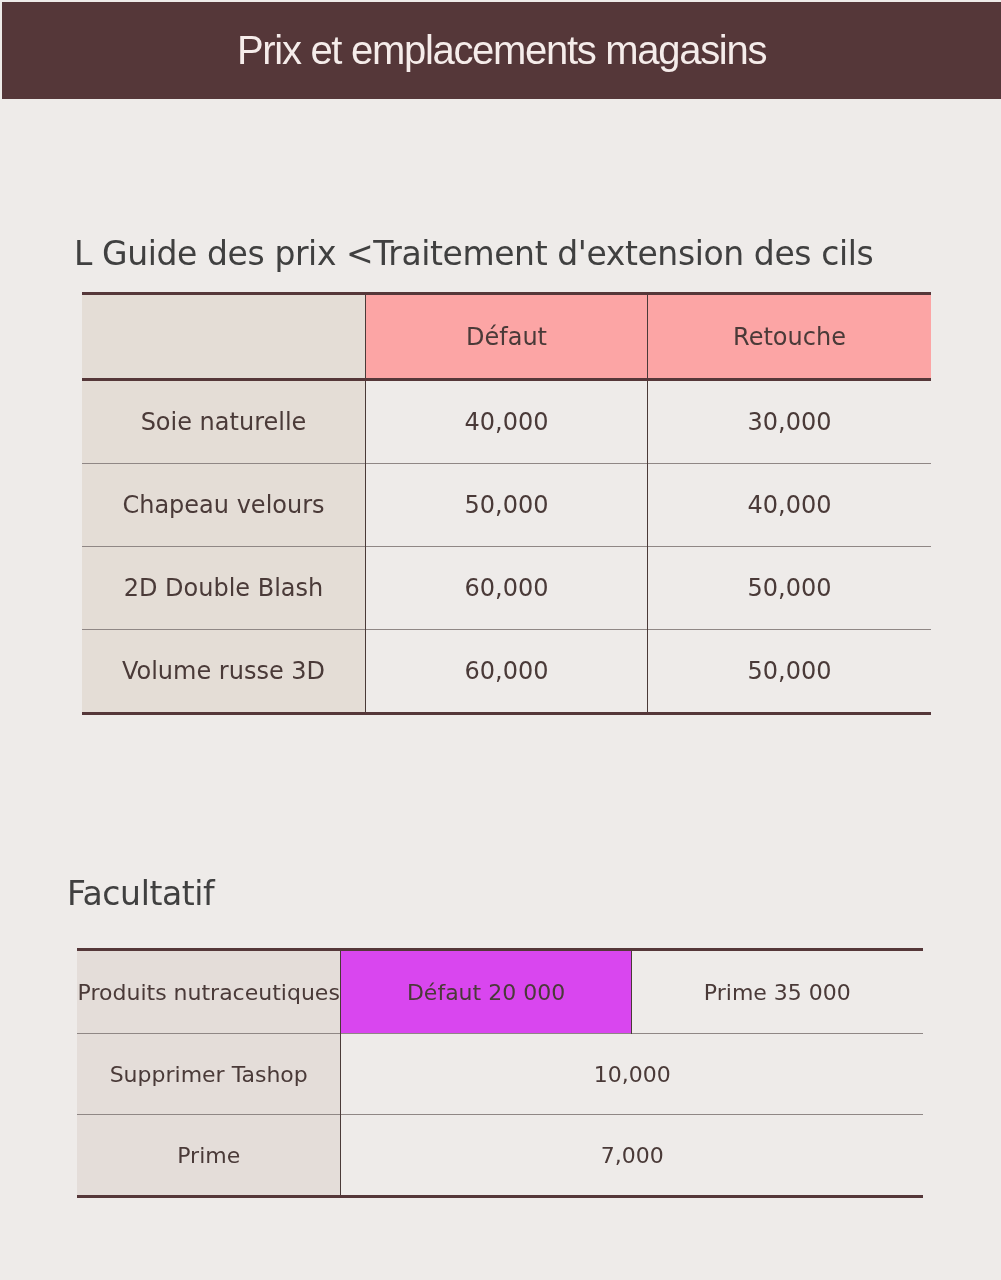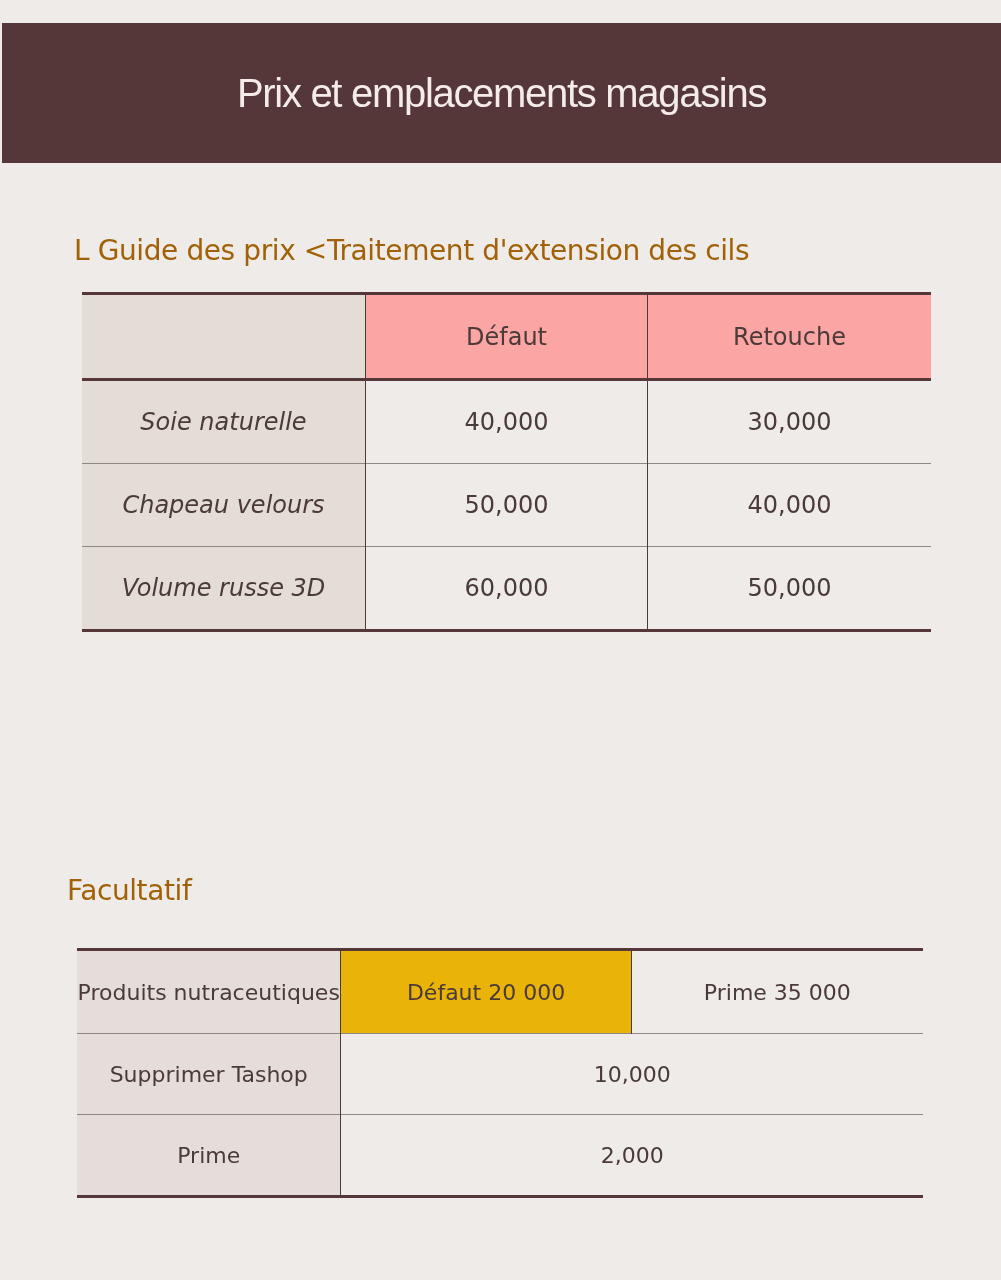--- a/index.html
+++ b/index.html
@@ -5,57 +5,57 @@
   html, body { margin: 0; padding: 0; }
   body {
     width: 1001px; height: 1280px;
     background: #eeebe9;
     font-family: "Liberation Sans", sans-serif;
     color: #4a3a38;
     position: relative;
     overflow: hidden;
   }
   .header {
-    position: absolute; left: 2px; top: 2px; width: 999px; height: 140px;
+    position: absolute; left: 2px; top: 2px; width: 999px; height: 97px;
     background: #553739;
-    display: flex; align-items: center; justify-content: center; margin-top: 21px;
+    display: flex; align-items: center; justify-content: center;
   }
   .header-title {
     color: #f5ecea; font-size: 40px; letter-spacing: -1.3px;
     font-family: "Liberation Sans", sans-serif;
   }
   .section-title {
     position: absolute; font-family: "DejaVu Sans", sans-serif;
-    color: #a16207; font-size: 28px; letter-spacing: -0.4px;
+    color: #404040; font-size: 33px; letter-spacing: -0.4px;
   }
   .t1-title { left: 74px; top: 234px; }
   .t2-title { left: 67px; top: 874px; }
 
   table { border-collapse: collapse; position: absolute; table-layout: fixed; }
   td, th {
     font-family: "DejaVu Sans", sans-serif; font-weight: normal;
     text-align: center; vertical-align: middle; padding: 0;
     color: #4a3a38;
   }
   
   .t1 { left: 82px; top: 292px; width: 847px; border-top: 3px solid #553739; border-bottom: 3px solid #553739; }
   .t1 th { height: 83px; background: #e4dfd7; font-size: 24px; border-bottom: 3px solid #553739; }
   .t1 td { height: 82px; font-size: 24px; border-top: 1.5px solid #8f8785; }
   .t1 tr:nth-child(1) td { border-top: none; }
-  .t1 .c0 { width: 283px; background: #e4ddd6; font-style: italic; }
+  .t1 .c0 { width: 283px; background: #e4ddd6; }
   .t1 .c1 { width: 281px; border-left: 1.5px solid #4a3a38; background: #eeebe9; }
   .t1 .c2 { width: 283px; border-left: 1.5px solid #4a3a38; background: #eeebe9; }
   .t1 th.c1, .t1 th.c2 { background: #fca5a5; }
 
   
   .t2 { left: 77px; top: 948px; width: 846px; border-top: 3px solid #553739; border-bottom: 3px solid #553739; }
   .t2 td { height: 80px; font-size: 22px; border-top: 1.5px solid #8f8785; }
   .t2 tr:nth-child(1) td { border-top: none; height: 82px; }
   .t2 .c0 { width: 255px; background: #e4ddd9; }
-  .t2 .c1 { width: 280px; border-left: 1.5px solid #4a3a38; background: #eab308; }
+  .t2 .c1 { width: 280px; border-left: 1.5px solid #4a3a38; background: #d946ef; }
   .t2 .c2 { width: 282px; border-left: 1.5px solid #4a3a38; background: #eeebe9; }
   .t2 .span { border-left: 1.5px solid #4a3a38; background: #eeebe9; }
 </style>
 </head>
 <body>
 
 <div class="header">
   <div class="header-title">Prix et emplacements magasins</div>
 </div>
 
@@ -74,20 +74,25 @@
       <td class="c0">Soie naturelle</td>
       <td class="c1">40,000</td>
       <td class="c2">30,000</td>
     </tr>
     <tr>
       <td class="c0">Chapeau velours</td>
       <td class="c1">50,000</td>
       <td class="c2">40,000</td>
     </tr>
     <tr>
+      <td class="c0">2D Double Blash</td>
+      <td class="c1">60,000</td>
+      <td class="c2">50,000</td>
+    </tr>
+    <tr>
       <td class="c0">Volume russe 3D</td>
       <td class="c1">60,000</td>
       <td class="c2">50,000</td>
     </tr>
   </tbody>
 </table>
 
 <div class="section-title t2-title">Facultatif</div>
 
 <table class="t2">
@@ -96,16 +101,16 @@
       <td class="c0">Produits nutraceutiques</td>
       <td class="c1">Défaut 20 000</td>
       <td class="c2">Prime 35 000</td>
     </tr>
     <tr>
       <td class="c0">Supprimer Tashop</td>
       <td class="span" colspan="2">10,000</td>
     </tr>
     <tr>
       <td class="c0">Prime</td>
-      <td class="span" colspan="2">2,000</td>
+      <td class="span" colspan="2">7,000</td>
     </tr>
   </tbody>
 </table>
 
 </body></html>

